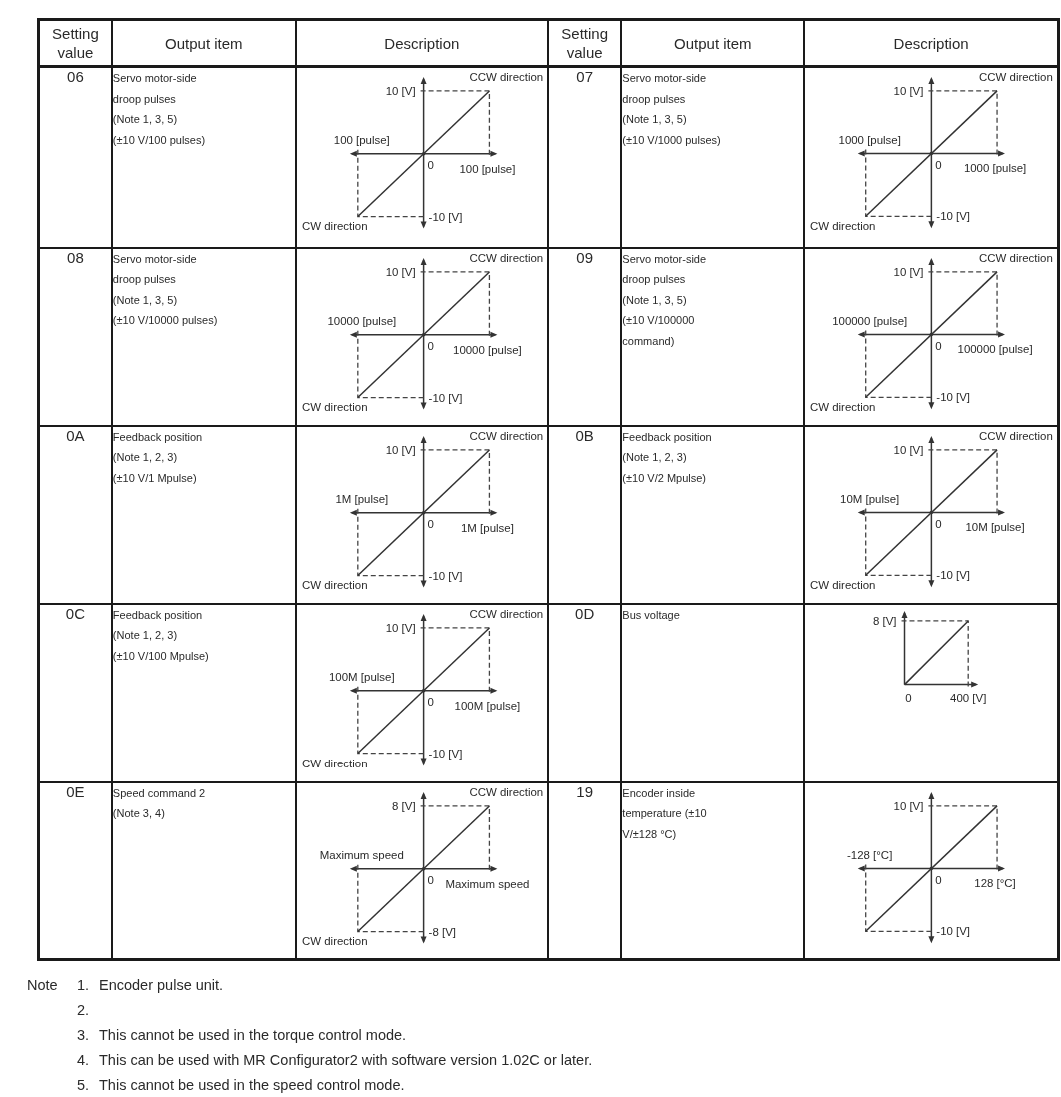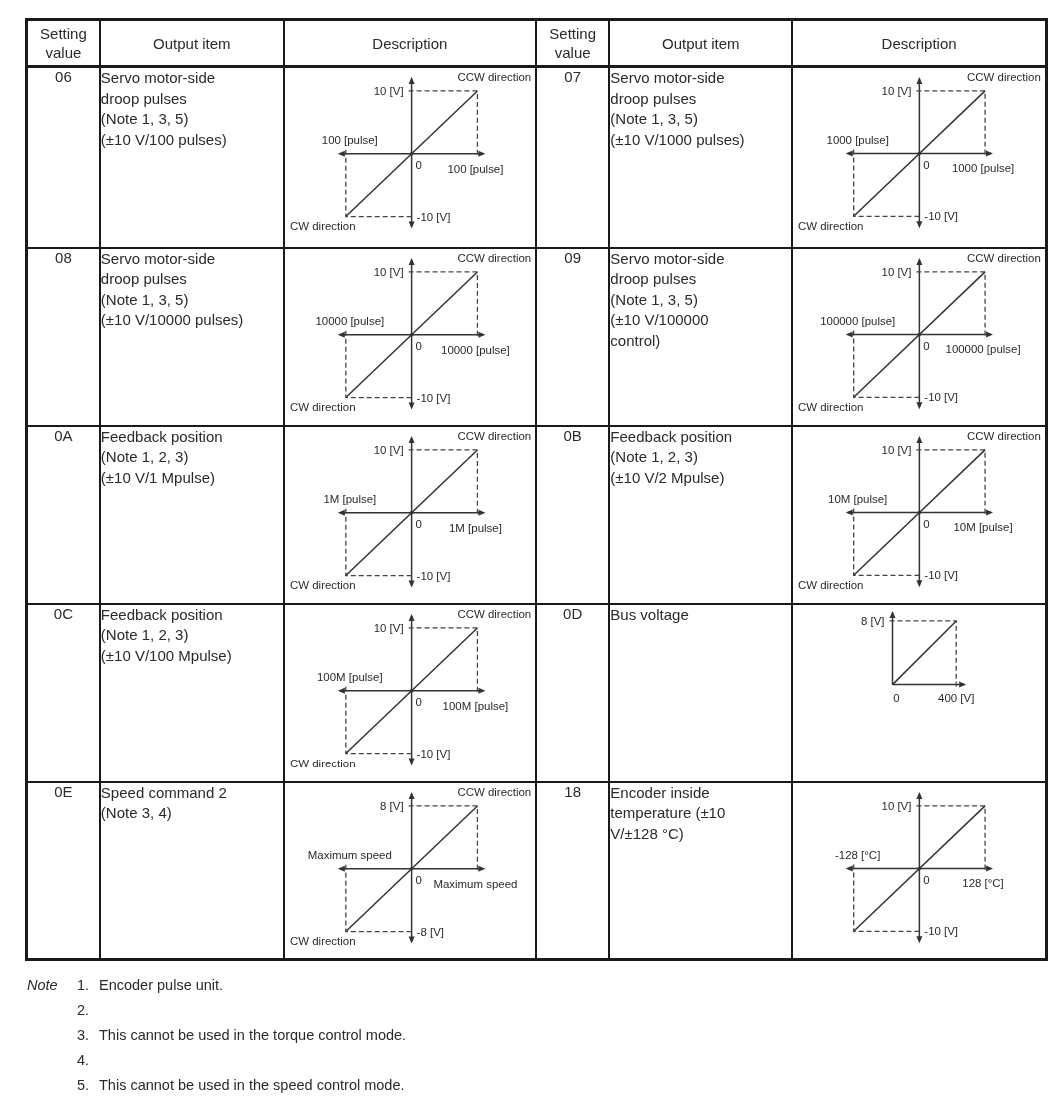--- a/index.html
+++ b/index.html
@@ -1,32 +1,32 @@
 <!DOCTYPE html>
 <html><head>
 <meta charset="utf-8">
 <style>
   html, body { margin: 0; padding: 0; background: #ffffff; }
   body { width: 1061px; height: 1097px; position: relative; overflow: hidden;
          font-family: "Liberation Sans", sans-serif; color: #2a2a2a; }
-  table.main { position: absolute; left: 25px; top: 18px; width: 1023px; height: 942px;
+  table.main { position: absolute; left: 37px; top: 18px; width: 1023px; height: 942px;
                border-collapse: collapse; border: 3px solid #1a1a1a; table-layout: fixed; }
   table.main th, table.main td { border: 2px solid #1a1a1a; padding: 0; vertical-align: top; }
   table.main th { font-weight: normal; font-size: 15px; vertical-align: middle; text-align: center; height: 44px; line-height: 19px; }
   thead tr { border-bottom: 3px solid #1a1a1a; }
   td.sv { text-align: center; font-size: 15px; padding-top: 4px; }
-  td.item { font-size: 15px; line-height: 20.5px; padding: 3px 6px 0 6px; }
+  td.item { font-size: 11px; line-height: 20.5px; padding: 3px 6px 0 6px; }
   td.desc { position: relative; }
   td.desc svg { display: block; width: 100%; height: 100%; }
   .c1 { width: 73px; } .c2 { width: 183px; } .c3 { width: 251px; }
   .c4 { width: 73px; } .c5 { width: 182px; } .c6 { width: 253px; }
   svg text { font-family: "Liberation Sans", sans-serif; font-size: 11.5px; fill: #2a2a2a; }
   .notes { position: absolute; left: 27px; top: 975px; font-size: 14.5px; color: #2a2a2a; }
   .notes .row { height: 25px; line-height: 20px; display: flex; }
-  .notes .lbl { width: 50px; font-style: italic; }
+  .notes .lbl { width: 50px; }
   .notes .num { width: 22px; }
 </style>
 </head>
 <body>
 
 <table class="main">
   <colgroup>
     <col class="c1">
       <col class="c2">
       <col class="c3">
@@ -137,21 +137,21 @@
             <text x="247" y="13" text-anchor="end">CCW direction</text>
             <text x="5" y="163">CW direction</text>
           </svg>
         </td>
         <td class="sv">09</td>
         <td class="item">
           <div>Servo motor-side</div>
           <div>droop pulses</div>
           <div>(Note 1, 3, 5)</div>
           <div>(±10 V/100000</div>
-          <div>control)</div>
+          <div>command)</div>
         </td>
         <td class="desc">
           <svg viewBox="0 0 253 176" preserveAspectRatio="xMinYMin meet">
             <g>
               <line x1="55" y1="86" x2="199" y2="86" stroke="#333" stroke-width="1.5"></line>
               <line x1="127" y1="11" x2="127" y2="159" stroke="#333" stroke-width="1.5"></line>
               <polygon points="53,86 60,83 60,89" fill="#333"></polygon>
               <polygon points="201,86 194,83 194,89" fill="#333"></polygon>
               <polygon points="127,9 124,16 130,16" fill="#333"></polygon>
               <polygon points="127,161 124,154 130,154" fill="#333"></polygon>
@@ -302,21 +302,21 @@
             <circle cx="127" cy="86" r="1.8" fill="#333"></circle>
             <text x="119" y="27" text-anchor="end">8 [V]</text>
             <text x="132" y="153">-8 [V]</text>
             <text x="131" y="101">0</text>
             <text x="65" y="76" text-anchor="middle">Maximum speed</text>
             <text x="191" y="105" text-anchor="middle">Maximum speed</text>
             <text x="247" y="13" text-anchor="end">CCW direction</text>
             <text x="5" y="163">CW direction</text>
           </svg>
         </td>
-        <td class="sv">18</td>
+        <td class="sv">19</td>
         <td class="item">
           <div>Encoder inside</div>
           <div>temperature (±10</div>
           <div>V/±128 °C)</div>
         </td>
         <td class="desc">
           <svg viewBox="0 0 253 176" preserveAspectRatio="xMinYMin meet">
             <g>
               <line x1="55" y1="86" x2="199" y2="86" stroke="#333" stroke-width="1.5"></line>
               <line x1="127" y1="11" x2="127" y2="159" stroke="#333" stroke-width="1.5"></line>
@@ -351,19 +351,20 @@
       <span class="num">2.</span>
     </div>
     <div class="row">
       <span class="lbl"></span>
       <span class="num">3.</span>
       <span>This cannot be used in the torque control mode.</span>
     </div>
     <div class="row">
       <span class="lbl"></span>
       <span class="num">4.</span>
+      <span>This can be used with MR Configurator2 with software version 1.02C or later.</span>
     </div>
     <div class="row">
       <span class="lbl"></span>
       <span class="num">5.</span>
       <span>This cannot be used in the speed control mode.</span>
     </div>
   </div>
 
 </body></html>

